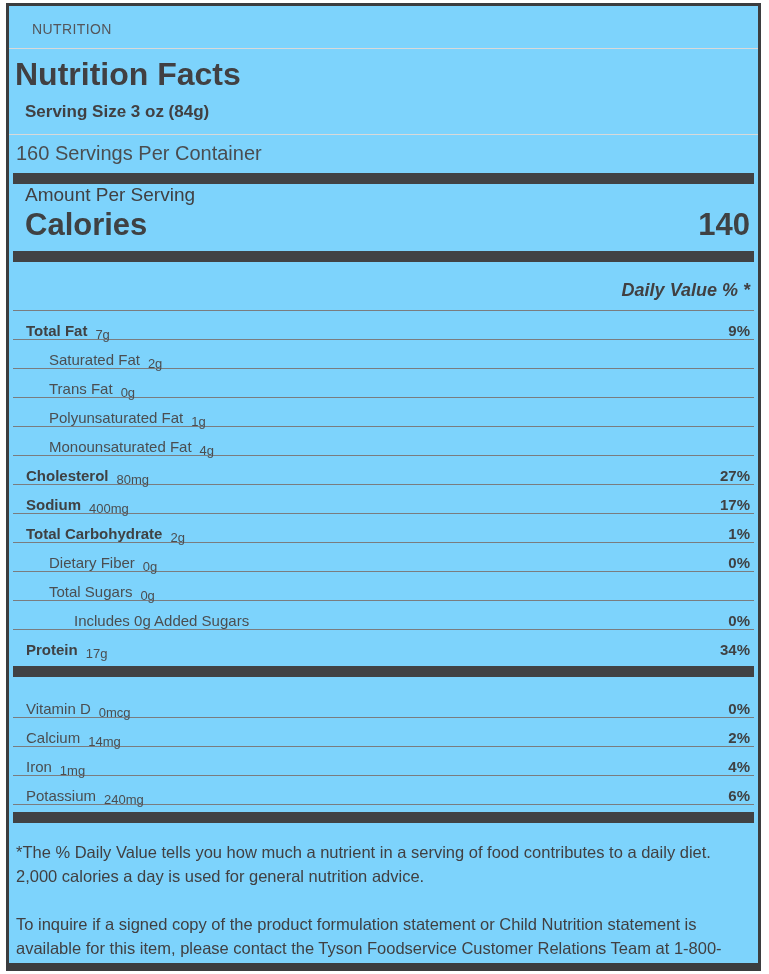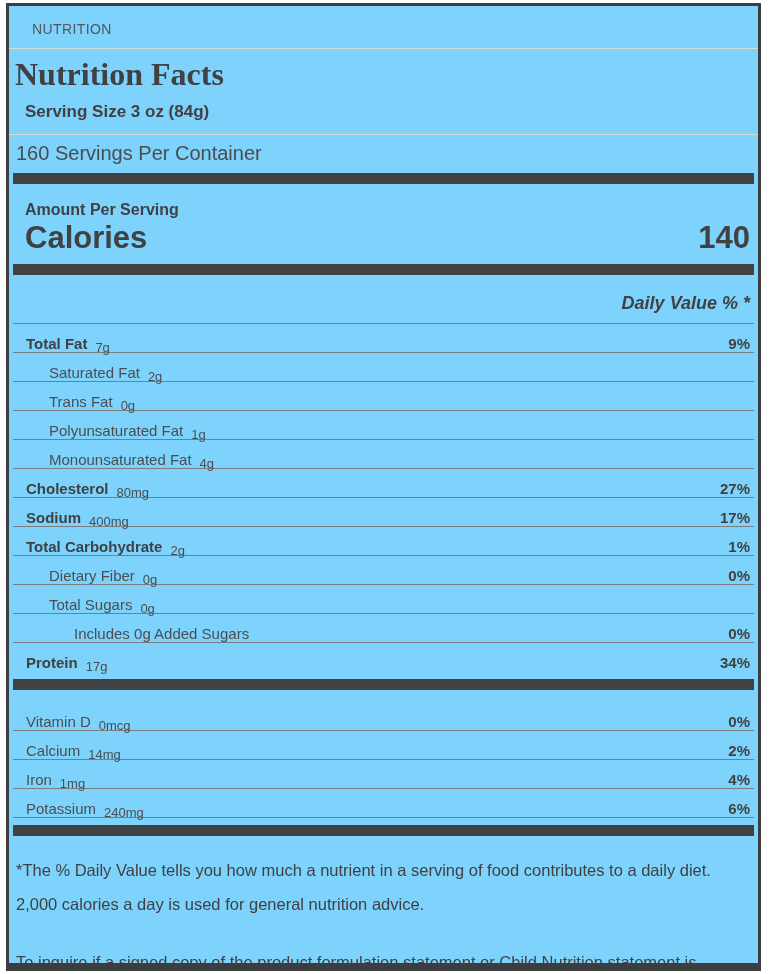--- a/index.html
+++ b/index.html
@@ -22,38 +22,36 @@
   .eyebrow{
     padding:15px 12px 11px 23px;
     font-size:14px;letter-spacing:.4px;
     color:#54565b;
     border-bottom:1px solid #d9d9d9;
   }
   .title{
     padding:7px 12px 2px 6px;
     font-size:32px;font-weight:700;color:#414042;
     line-height:1.15;
-    font-family:Liberation Serif, serif;
   }
   .serving-size{
     padding:7px 12px 12px 16px;
     font-size:17px;font-weight:700;
     border-bottom:1px solid #d9d9d9;
   }
   .servings-container{
     padding:7px 12px 8px 7px;
     font-size:20px;color:#4a4d50;
   }
   .bar{
     height:11px;background:#414244;margin:0 4px;
   }
   .aps{
-    margin-top:17px;
     padding:0 12px 0 16px;
-    font-size:16px;font-weight:700;
+    font-size:19px;font-weight:400;
   }
   .calories-row{
     display:flex;align-items:flex-end;justify-content:space-between;
     padding:2px 8px 9px 16px;
   }
   .calories-label,.calories-value{
     font-size:31px;font-weight:700;line-height:1.1;color:#3f4143;text-align:center;
   }
   .dv-header{
     margin:18px 4px 0 4px;
@@ -82,21 +80,21 @@
     font-size:13px;margin-left:8px;color:#4b4e51;
     position:relative;top:3px;
   }
   .dv{font-size:15px;font-weight:700;color:#3f4143;}
   .vits{margin-top:12px;}
   .bar.after-protein{margin-top:8px;}
   .bar.before-notes{margin-top:7px;}
   
   .note{
     padding:0 18px 0 7px;
-    font-size:16.5px;line-height:34px;color:#414042;
+    font-size:16.5px;line-height:24px;color:#414042;
   }
   .note.first{margin-top:17px;}
   .note.second{margin-top:24px;}
 </style>
 </head>
 <body>
 
 <div class="card">
 
   <div class="eyebrow">NUTRITION</div>

